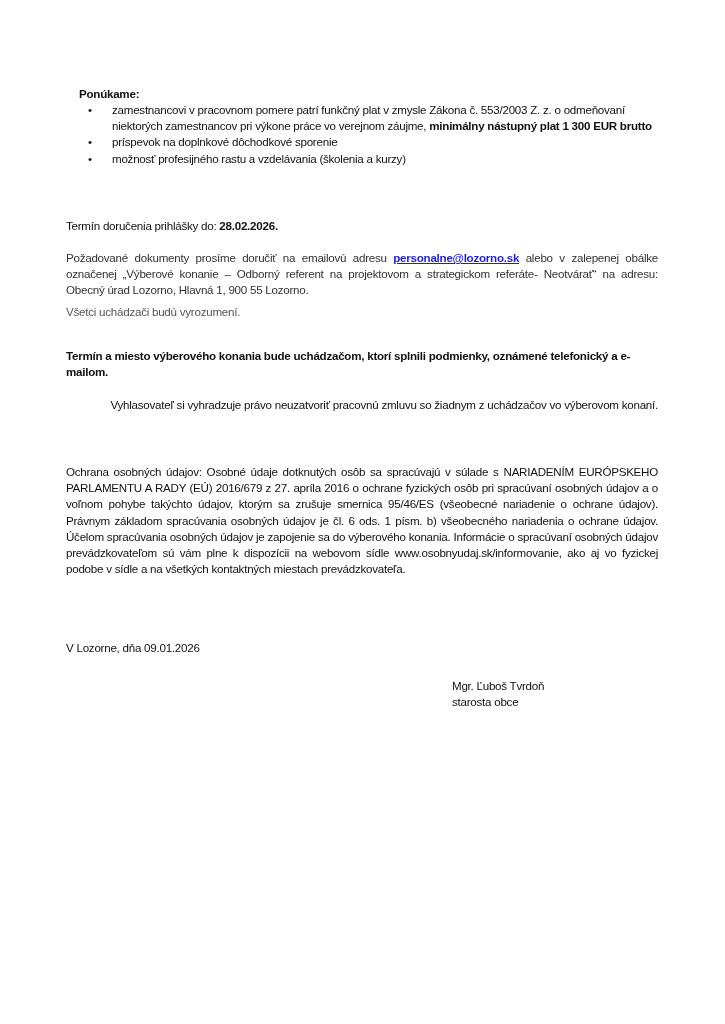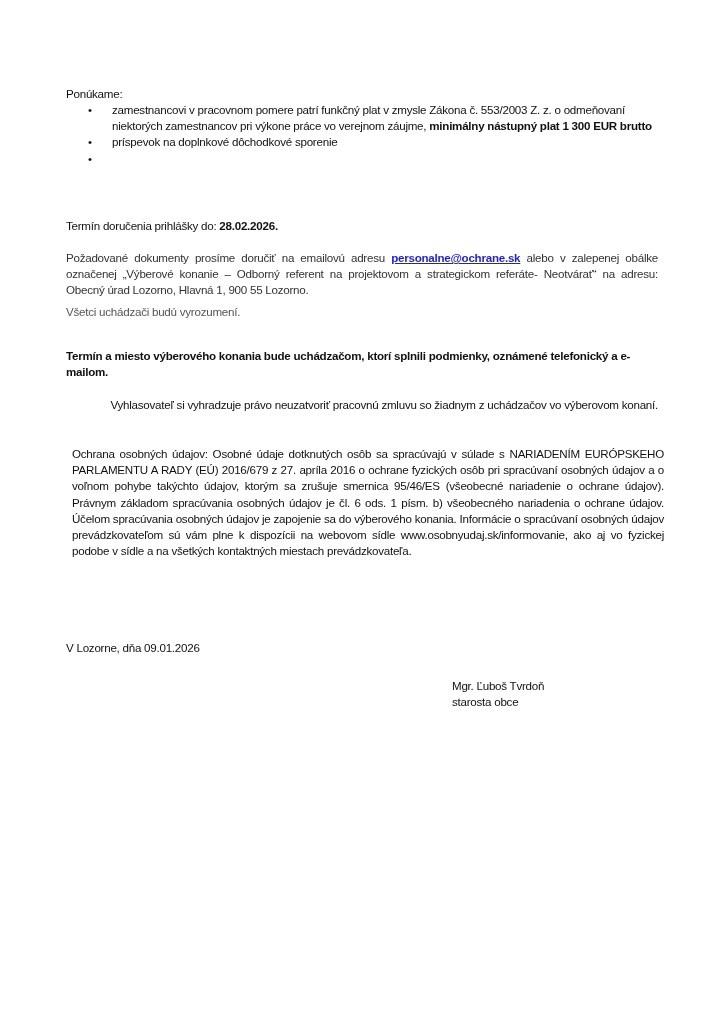--- a/index.html
+++ b/index.html
@@ -6,63 +6,64 @@
   body {
     width: 725px; height: 1024px; position: relative; overflow: hidden;
     font-family: "Liberation Sans", "DejaVu Sans", sans-serif;
     color: #111111;
   }
   .page {
     position: absolute; left: 66px; top: 0; width: 592px;
     font-size: 11.6px; line-height: 16.2px; letter-spacing: -0.25px;
   }
   .b { font-weight: bold; }
-  .offers-title { position: absolute; top: 86px; left: 0; font-weight: normal; text-align: center; }
+  .offers-title { position: absolute; top: 86px; left: 13px; font-weight: bold; text-align: center; }
   .offers-list { position: absolute; top: 102px; left: 0; margin: 0; padding: 0; list-style: none; width: 592px; }
   .offers-list li { position: relative; padding-left: 46px; }
   .offers-list li .bullet { position: absolute; left: 22px; top: 0; }
   .p { position: absolute; left: 0; width: 592px; margin: 0; }
   .justify { text-align: justify; text-align-last: left; }
   .deadline { top: 218px; }
   .docs { top: 250px; color: #333333; }
   .docs .lead { font-weight: normal; }
   .docs a { color: #1f1fd6; text-decoration: underline; font-weight: bold; }
   .notify { top: 304px; color: #555555; }
   .interview { top: 348px; font-weight: bold; }
   .reserve { top: 397px; text-align: right; }
-  .privacy { top: 446px; margin-left: 6px; }
+  .privacy { top: 464px; }
   .place-date { top: 640px; }
   .signature { position: absolute; left: 386px; top: 678px; text-align: left; width: 104px; }
 </style>
 </head>
 <body>
 
 <div class="page">
 
   <div class="offers-title">Ponúkame:</div>
   <ul class="offers-list">
     <li>
       <span class="bullet">•</span>
       <span>zamestnancovi v pracovnom pomere patrí funkčný plat v zmysle Zákona č. 553/2003 Z. z. o odmeňovaní niektorých zamestnancov pri výkone práce vo verejnom záujme, </span><span class="b">minimálny nástupný plat 1 300 EUR brutto</span>
     </li>
     <li>
       <span class="bullet">•</span>
       <span>príspevok na doplnkové dôchodkové sporenie</span>
     </li>
     <li>
       <span class="bullet">•</span>
+      <span>možnosť profesijného rastu a vzdelávania (školenia a kurzy)</span>
     </li>
   </ul>
 
   <p class="p deadline">
     <span>Termín doručenia prihlášky do: </span><span class="b">28.02.2026.</span>
   </p>
 
   <p class="p docs justify">
-    <span class="lead">Požadované dokumenty prosíme doručiť na emailovú adresu </span><a href="mailto:personalne@lozorno.sk">personalne@ochrane.sk</a><span> alebo  v zalepenej obálke označenej „Výberové konanie – Odborný referent na projektovom a strategickom referáte- Neotvárať“ na adresu: Obecný úrad Lozorno, Hlavná 1, 900 55 Lozorno.</span>
+    <span class="lead">Požadované dokumenty prosíme doručiť na emailovú adresu </span><a href="mailto:personalne@lozorno.sk">personalne@lozorno.sk</a><span> alebo  v zalepenej obálke označenej „Výberové konanie – Odborný referent na projektovom a strategickom referáte- Neotvárať“ na adresu: Obecný úrad Lozorno, Hlavná 1, 900 55 Lozorno.</span>
   </p>
 
   <p class="p notify">Všetci uchádzači budú vyrozumení.</p>
 
   <p class="p interview">Termín a miesto výberového konania bude uchádzačom, ktorí splnili podmienky, oznámené telefonický a e-mailom.</p>
 
   <p class="p reserve">Vyhlasovateľ si vyhradzuje právo neuzatvoriť pracovnú zmluvu so žiadnym z uchádzačov vo výberovom konaní.</p>
 
   <p class="p privacy justify">Ochrana osobných údajov: Osobné údaje dotknutých osôb sa spracúvajú v súlade s NARIADENÍM EURÓPSKEHO PARLAMENTU A RADY (EÚ) 2016/679 z 27. apríla 2016 o ochrane fyzických osôb pri spracúvaní osobných údajov a o voľnom pohybe takýchto údajov, ktorým sa zrušuje smernica 95/46/ES (všeobecné nariadenie o ochrane údajov). Právnym základom spracúvania osobných údajov je čl. 6 ods. 1 písm. b) všeobecného nariadenia o ochrane údajov. Účelom spracúvania osobných údajov je zapojenie sa do výberového konania. Informácie o spracúvaní osobných údajov prevádzkovateľom sú vám plne k dispozícii na webovom sídle www.osobnyudaj.sk/informovanie, ako aj vo fyzickej podobe v sídle a na všetkých kontaktných miestach prevádzkovateľa.</p>
 

